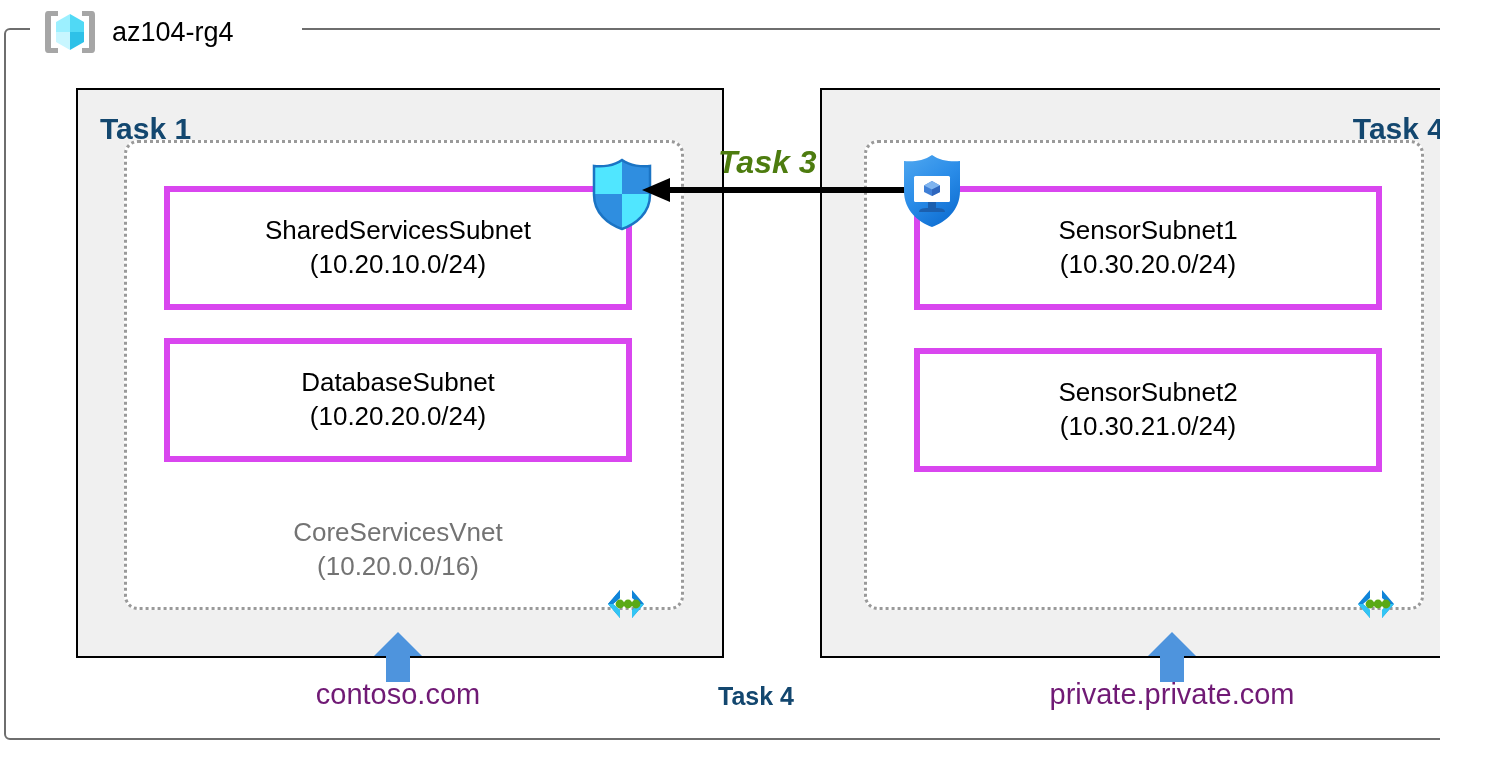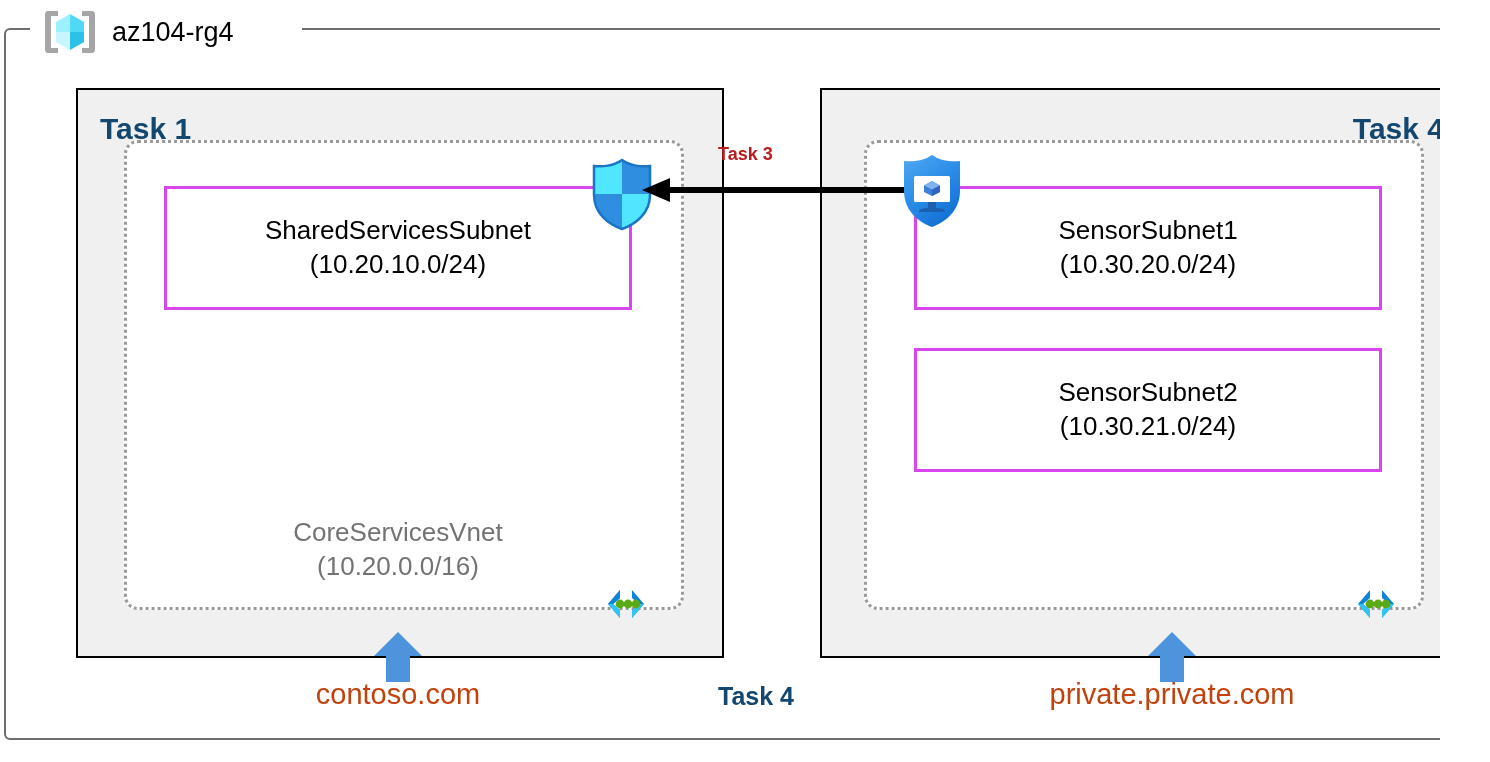--- a/index.html
+++ b/index.html
@@ -95,21 +95,21 @@
     border-radius: 14px;
     box-sizing: border-box;
   }
   #vnet-box-1 { left: 124px; top: 140px; width: 560px; height: 470px; }
   #vnet-box-2 { left: 864px; top: 140px; width: 560px; height: 470px; }
 
   
   .subnet-box {
     position: absolute;
     background: #ffffff;
-    border: 3px solid #d946ef;
+    border: 6px solid #d946ef;
     box-sizing: border-box;
     display: flex;
     flex-direction: column;
     align-items: center;
     justify-content: center;
     line-height: 1.3;
   }
   .subnet-name, .subnet-cidr {
     font-size: 26px;
     color: #000000;
@@ -174,40 +174,41 @@
     left: 726px;
     top: 88px;
     width: 92px;
     height: 88px;
     background: #ffffff;
   }
   #task-title-3 {
     position: absolute;
     left: 718px;
     top: 144px;
-    font-size: 18px;
+    font-size: 32px;
     font-weight: bold;
-    color: #b91c1c;
-    white-space: nowrap;
+    color: #4d7c0f;
+    white-space: nowrap;
+    font-style: italic;
   }
 
   
   .dns-arrow {
     position: absolute;
     width: 52px;
     height: 54px;
   }
   #dns-arrow-1 { left: 372px;  top: 630px; }
   #dns-arrow-2 { left: 1146px; top: 630px; }
 
   .dns-label {
     position: absolute;
     top: 678px;
     font-size: 29px;
-    color: #c2410c;
+    color: #701a75;
     text-align: center;
     white-space: nowrap;
   }
   #dns-label-1 { left: 198px;  width: 400px; }
   #dns-label-2 { left: 972px;  width: 400px; }
 
   #task-title-4 {
     position: absolute;
     left: 718px;
     top: 682px;
@@ -247,20 +248,24 @@
     <div class="task-title left">Task 1</div>
   </div>
 
   <div class="vnet-box" id="vnet-box-1"></div>
 
   <div class="subnet-box" id="subnet-1-1">
     <span class="subnet-name">SharedServicesSubnet</span>
     <span class="subnet-cidr">(10.20.10.0/24)</span>
   </div>
 
+  <div class="subnet-box" id="subnet-1-2">
+    <span class="subnet-name">DatabaseSubnet</span>
+    <span class="subnet-cidr">(10.20.20.0/24)</span>
+  </div>
 
   <div class="vnet-caption" id="vnet-caption-1">
     <span>CoreServicesVnet</span>
     <span>(10.20.0.0/16)</span>
   </div>
 
   <svg class="vnet-glyph" id="vnet-glyph-1" viewBox="0 0 64 48">
     <path d="M14 24 L26 10 L26 18 L19 24 L26 30 L26 38 Z" fill="#0f84d9"></path>
     <path d="M14 24 L26 38 L26 30 L19 24 Z" fill="#32c5f4"></path>
     <path d="M14 24 L26 10 L26 18 L19 24 Z" fill="#0f84d9"></path>

